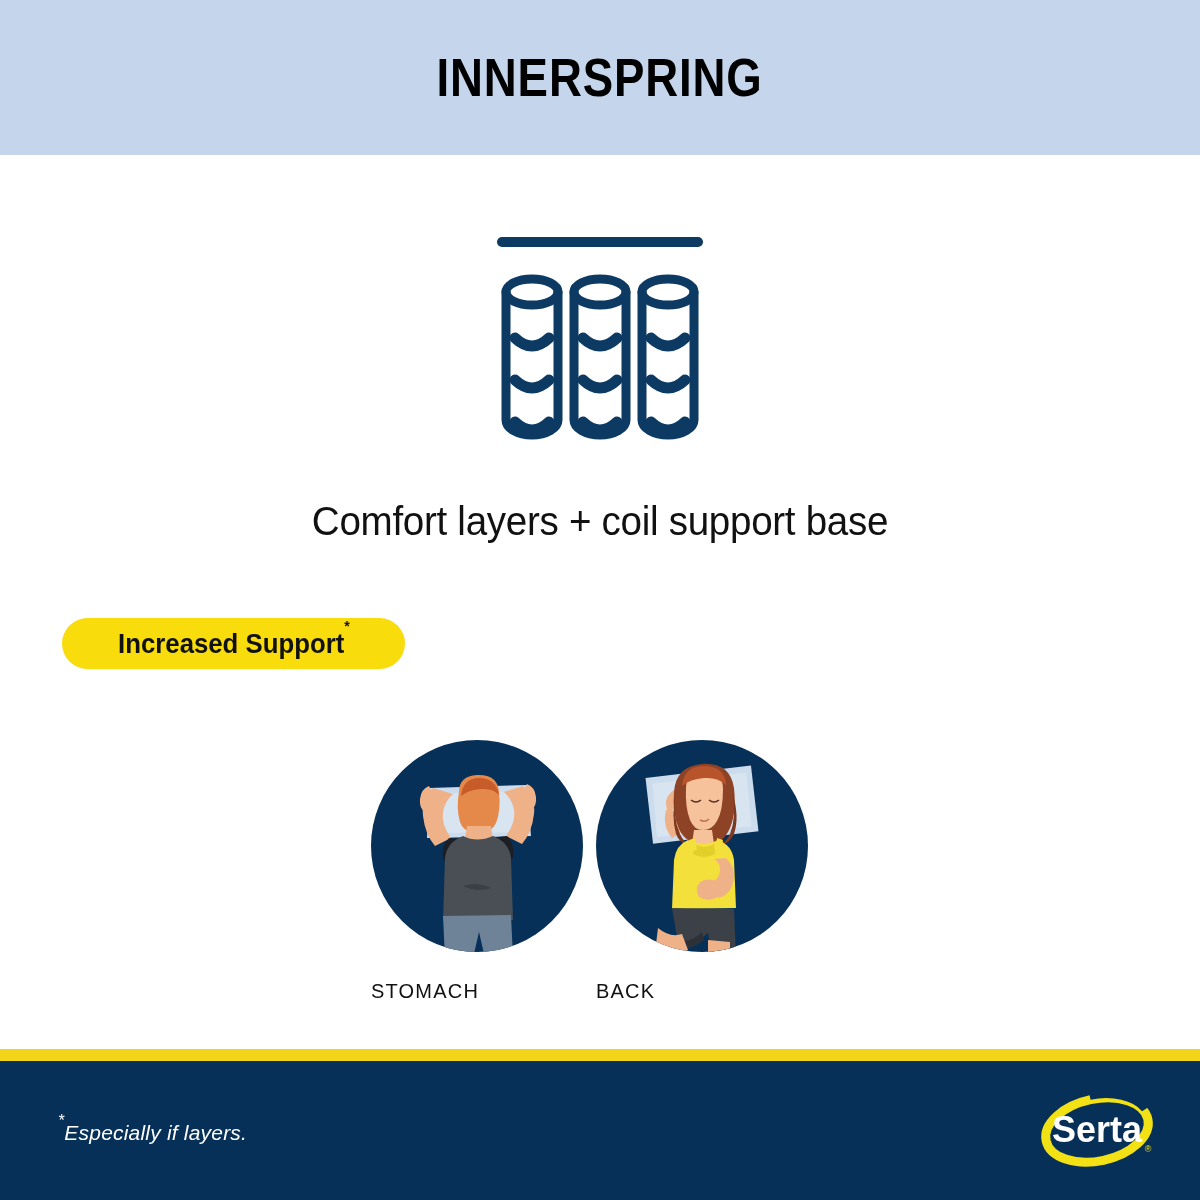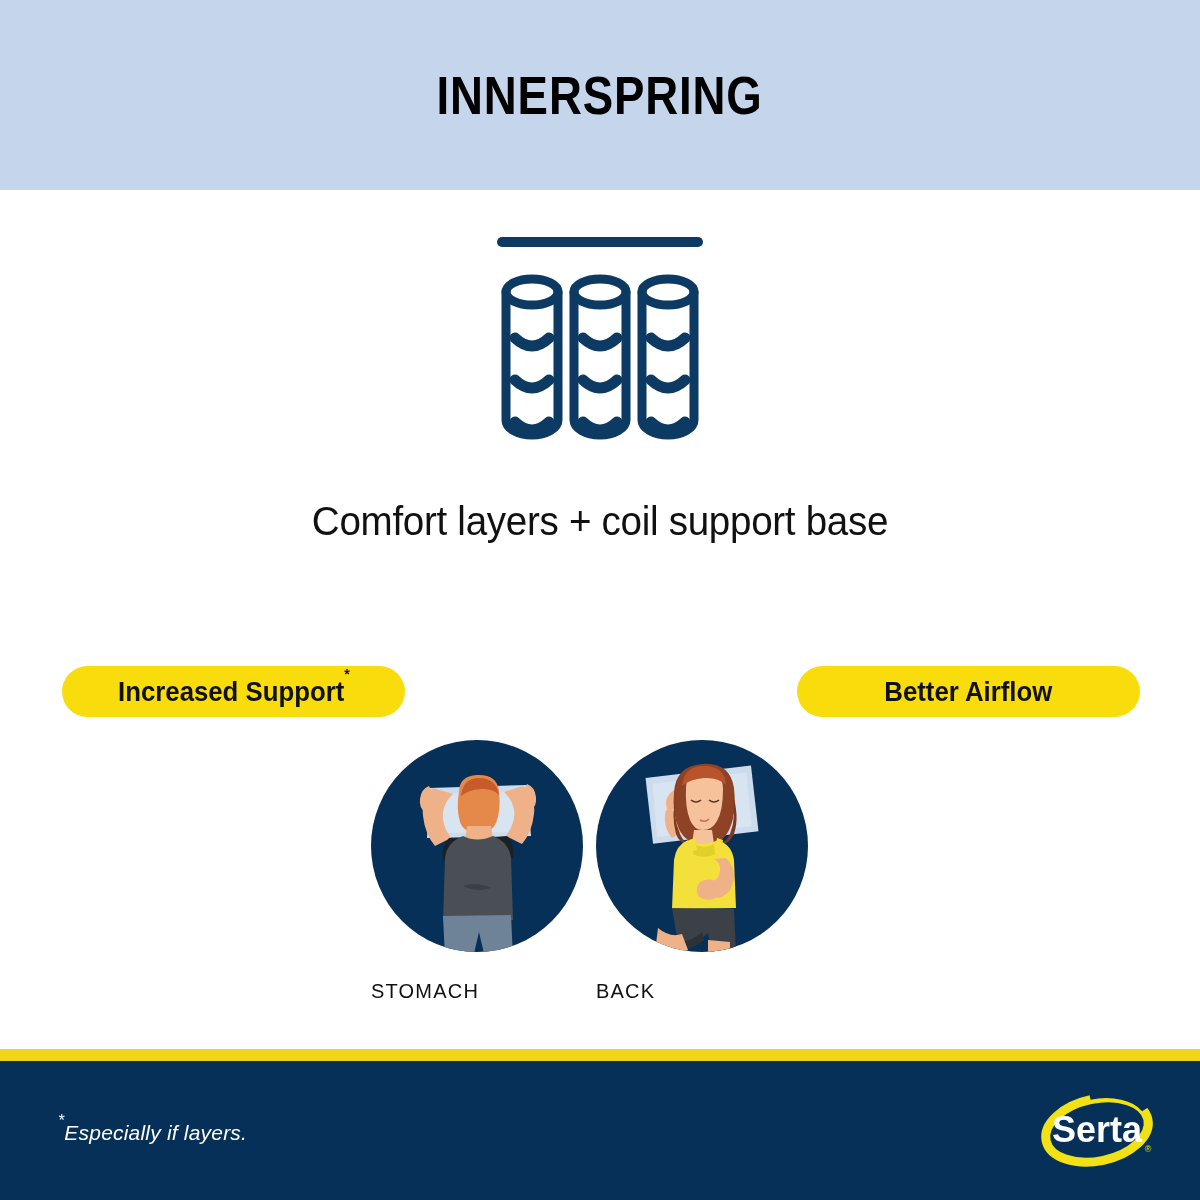--- a/index.html
+++ b/index.html
@@ -13,21 +13,21 @@
     font-family: "Liberation Sans", sans-serif;
     overflow: hidden;
     position: relative;
   }
 
   
   .header-band {
     position: absolute;
     left: 0; top: 0;
     width: 1200px;
-    height: 190px;
+    height: 155px;
     background: #c5d5ec;
     display: flex;
     align-items: center;
     justify-content: center;
   }
   .header-title {
     font-family: "Liberation Sans Narrow", "Liberation Sans", sans-serif;
     font-weight: bold;
     font-size: 53px;
     letter-spacing: 1px;
@@ -62,21 +62,20 @@
 
   
   .pill-row {
     position: absolute;
     left: 62px;
     top: 618px;
     width: 1078px;
     height: 51px;
     display: flex;
     justify-content: space-between;
-    margin-top: 48px;
   }
   .pill {
     width: 343px;
     height: 51px;
     border-radius: 26px;
     background: #f8dc0c;
     display: flex;
     align-items: center;
     justify-content: center;
     box-sizing: border-box;
@@ -219,23 +218,20 @@
 
 <div class="subtitle">Comfort layers + coil support base</div>
 
 <div class="pill-row">
 
   <div class="pill">
     <span class="pill-label"><span>Increased Support</span><sup>*</sup></span>
   </div>
 
 
-  <div class="pill">
-    <span class="pill-label">Better Airflow</span>
-  </div>
 
 </div>
 
 <div class="positions">
 
   <div class="position stomach">
     <div class="pos-circle">
       <svg viewBox="0 0 212 212" width="212" height="212" aria-hidden="true">
 
         <g>

